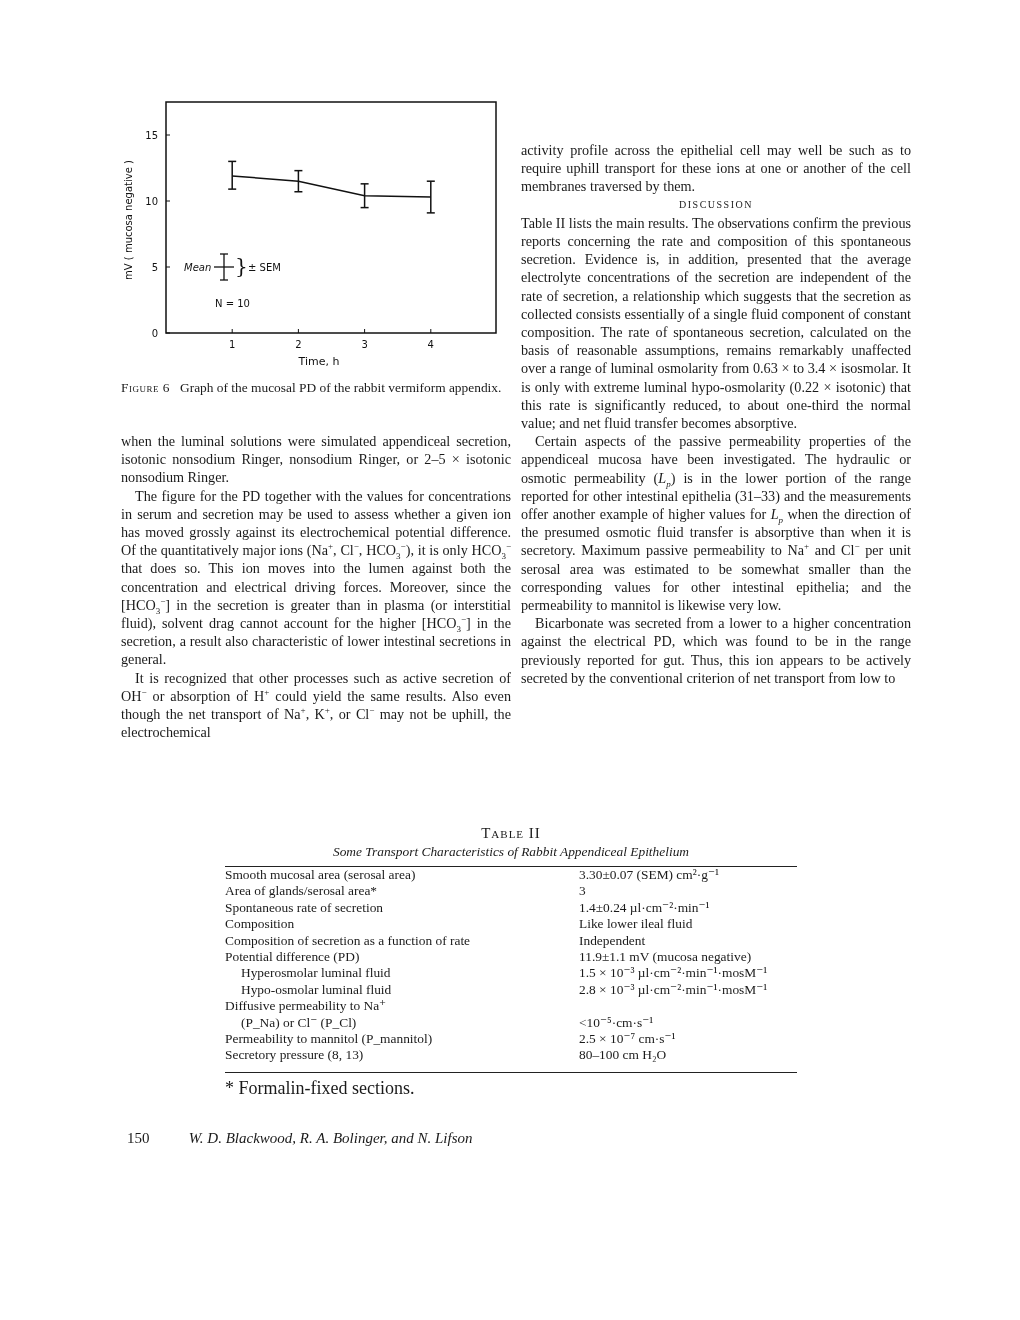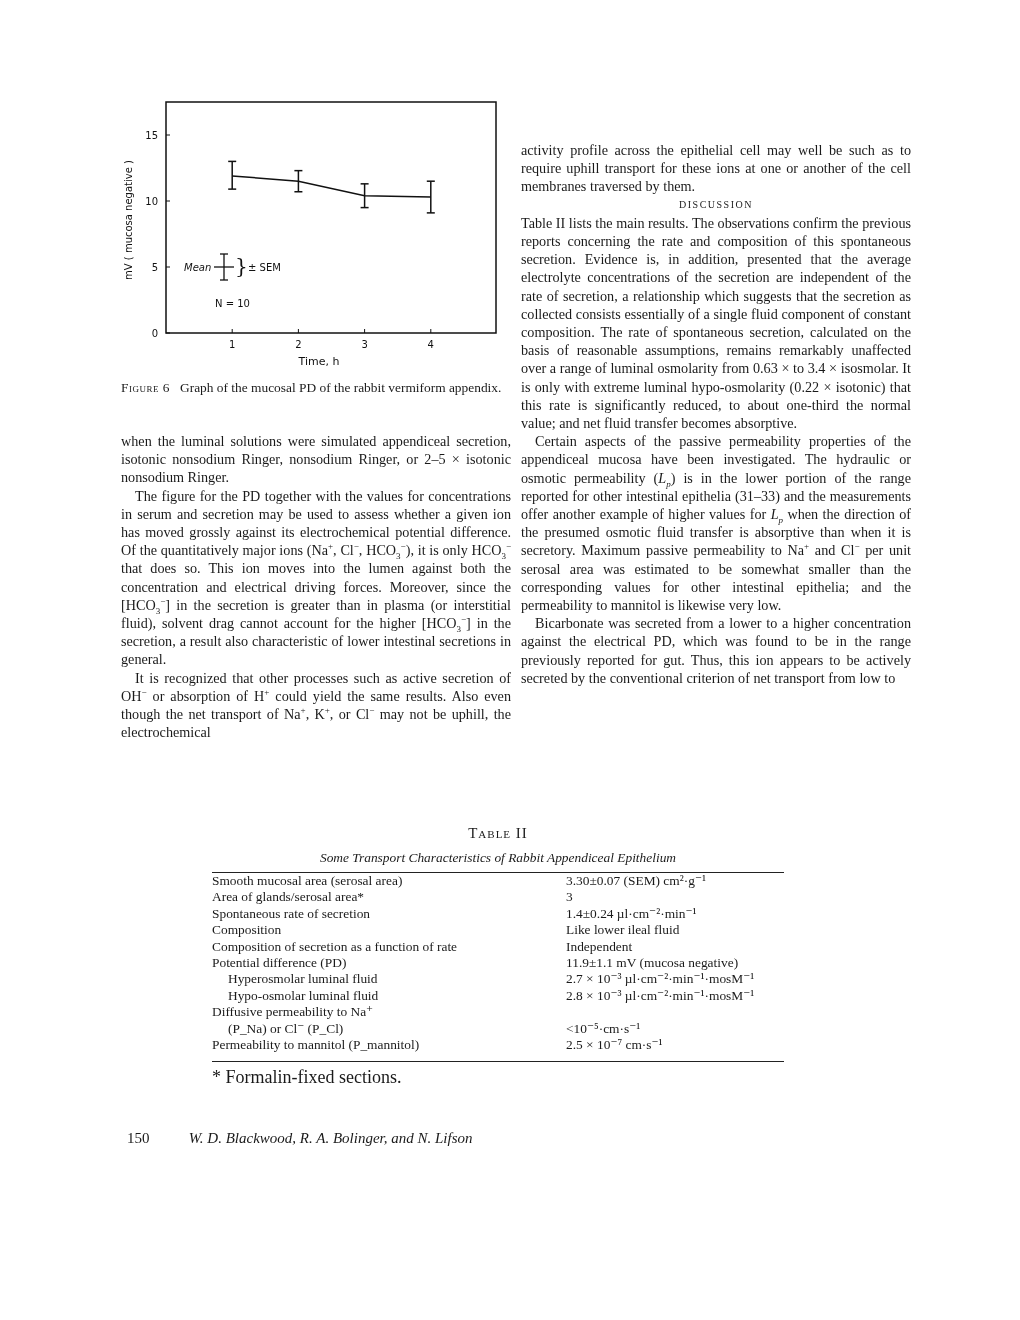--- a/index.html
+++ b/index.html
@@ -9,23 +9,23 @@
   .col p { margin:0; text-indent:0; }
   .col p.ind { text-indent:14px; }
   #left-text { left:121px; top:432px; }
   #right-text { left:521px; top:96px;margin-top:45px; }
   .heading { text-align:center; letter-spacing:1.5px; font-size:10px; margin:14px 0 12px 0; text-indent:0; }
   .caption { position:absolute; left:121px; top:380px; width:390px; font-size:13.4px; line-height:16px; }
   .sc { font-variant:small-caps; letter-spacing:0.5px;margin-top:28px; }
   sup, sub { font-size:9px; line-height:0; }
   #chart { position:absolute; left:110px; top:80px; width:400px; height:300px; }
   .axis-font { font-family:"DejaVu Sans","Liberation Sans",sans-serif; }
-  #table-block { position:absolute; left:212px; top:797px; width:572px; }
+  #table-block { position:absolute; left:225px; top:797px; width:572px; }
   .t-title { text-align:center; font-size:15px; letter-spacing:1px; }
-  .t-sub { text-align:center; font-size:13.4px; font-style:italic; margin-top:8px; }
+  .t-sub { text-align:center; font-size:13.4px; font-style:italic; margin-top:2px; }
   .t-rule { border-top:1.5px solid #222; margin-top:6px; }
   .t-rule2 { border-top:1.2px solid #222; margin-top:8px; }
   table { border-collapse:collapse; width:100%; margin-top:0; font-size:13.4px; }
   td { padding:0; line-height:16.4px; vertical-align:top; }
   td.lab { width:338px; }
   td.lab.sub { padding-left:16px; }
   .foot { font-size:18px; margin-top:5px; }
   #footer { position:absolute; left:127px; top:1130px; font-size:15px; }
   #footer .pg { display:inline-block; width:58px; }
   #footer .auth { font-style:italic; }
@@ -132,38 +132,42 @@
         <tr>
           <td class="lab">Composition of secretion as a function of rate</td>
           <td>Independent</td>
         </tr>
         <tr>
           <td class="lab">Potential difference (PD)</td>
           <td>11.9±1.1 mV (mucosa negative)</td>
         </tr>
         <tr>
           <td class="lab sub">Hyperosmolar luminal fluid</td>
-          <td>2.7 × 10⁻³ µl·cm⁻²·min⁻¹·mosM⁻¹</td>
+          <td>1.5 × 10⁻³ µl·cm⁻²·min⁻¹·mosM⁻¹</td>
         </tr>
         <tr>
           <td class="lab sub">Hypo-osmolar luminal fluid</td>
           <td>2.8 × 10⁻³ µl·cm⁻²·min⁻¹·mosM⁻¹</td>
         </tr>
         <tr>
           <td class="lab">Diffusive permeability to Na⁺</td>
           <td></td>
         </tr>
         <tr>
           <td class="lab sub">(P_Na) or Cl⁻ (P_Cl)</td>
           <td>&lt;10⁻⁵·cm·s⁻¹</td>
         </tr>
         <tr>
           <td class="lab">Permeability to mannitol (P_mannitol)</td>
           <td>2.5 × 10⁻⁷ cm·s⁻¹</td>
         </tr>
+        <tr>
+          <td class="lab">Secretory pressure (8, 13)</td>
+          <td>80–100 cm H₂O</td>
+        </tr>
       </tbody>
   </table>
   <div class="t-rule2"></div>
   <div class="foot">* Formalin-fixed sections.</div>
 </div>
 
 <div id="footer">
   <span class="pg">150</span>
   <span class="auth">W. D. Blackwood, R. A. Bolinger, and N. Lifson</span>
 </div>

